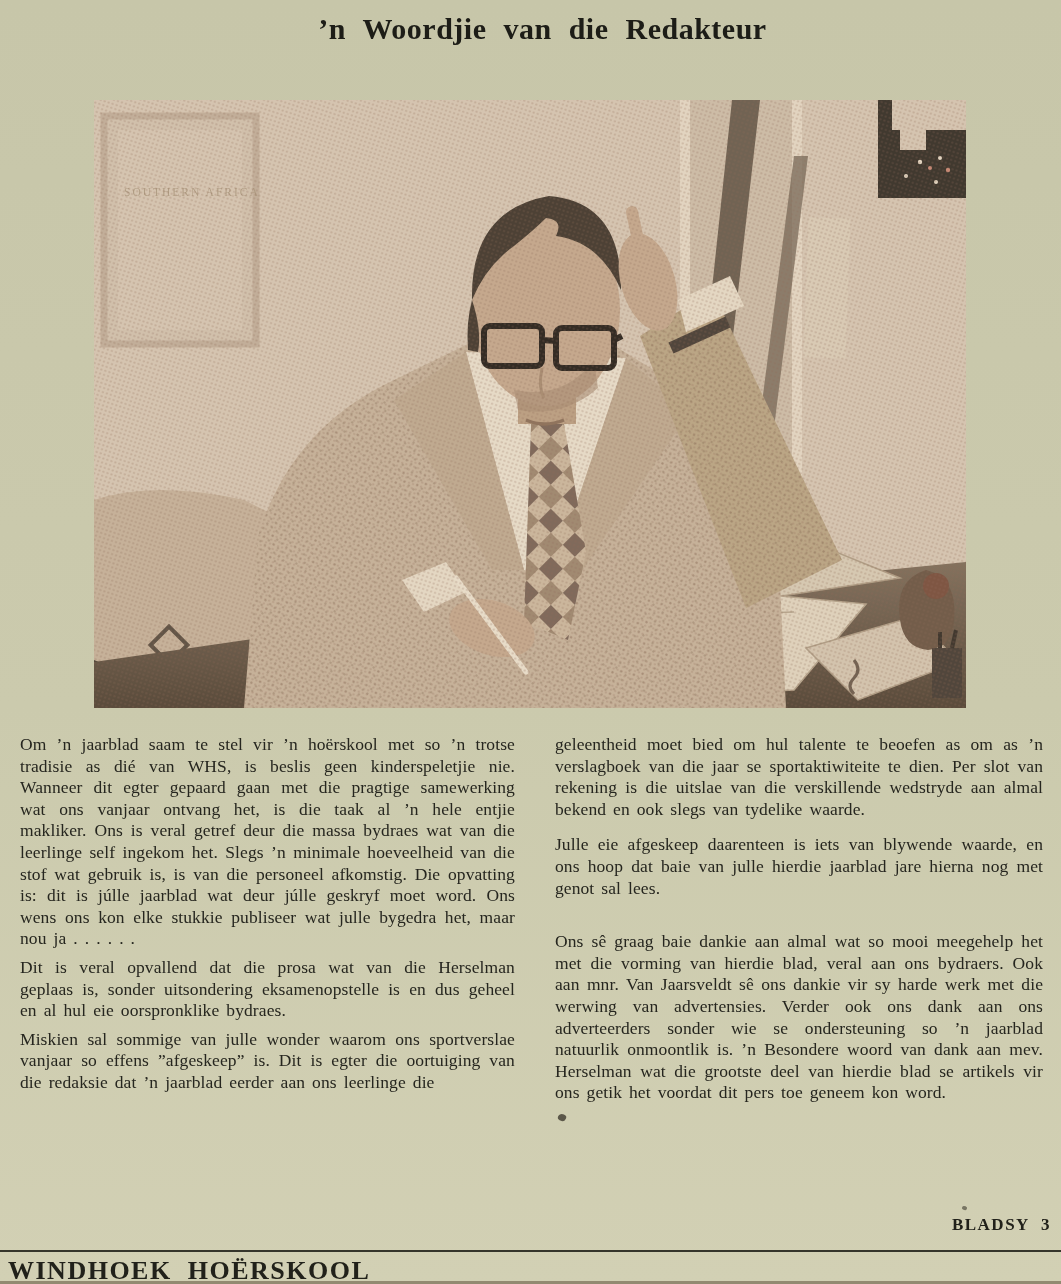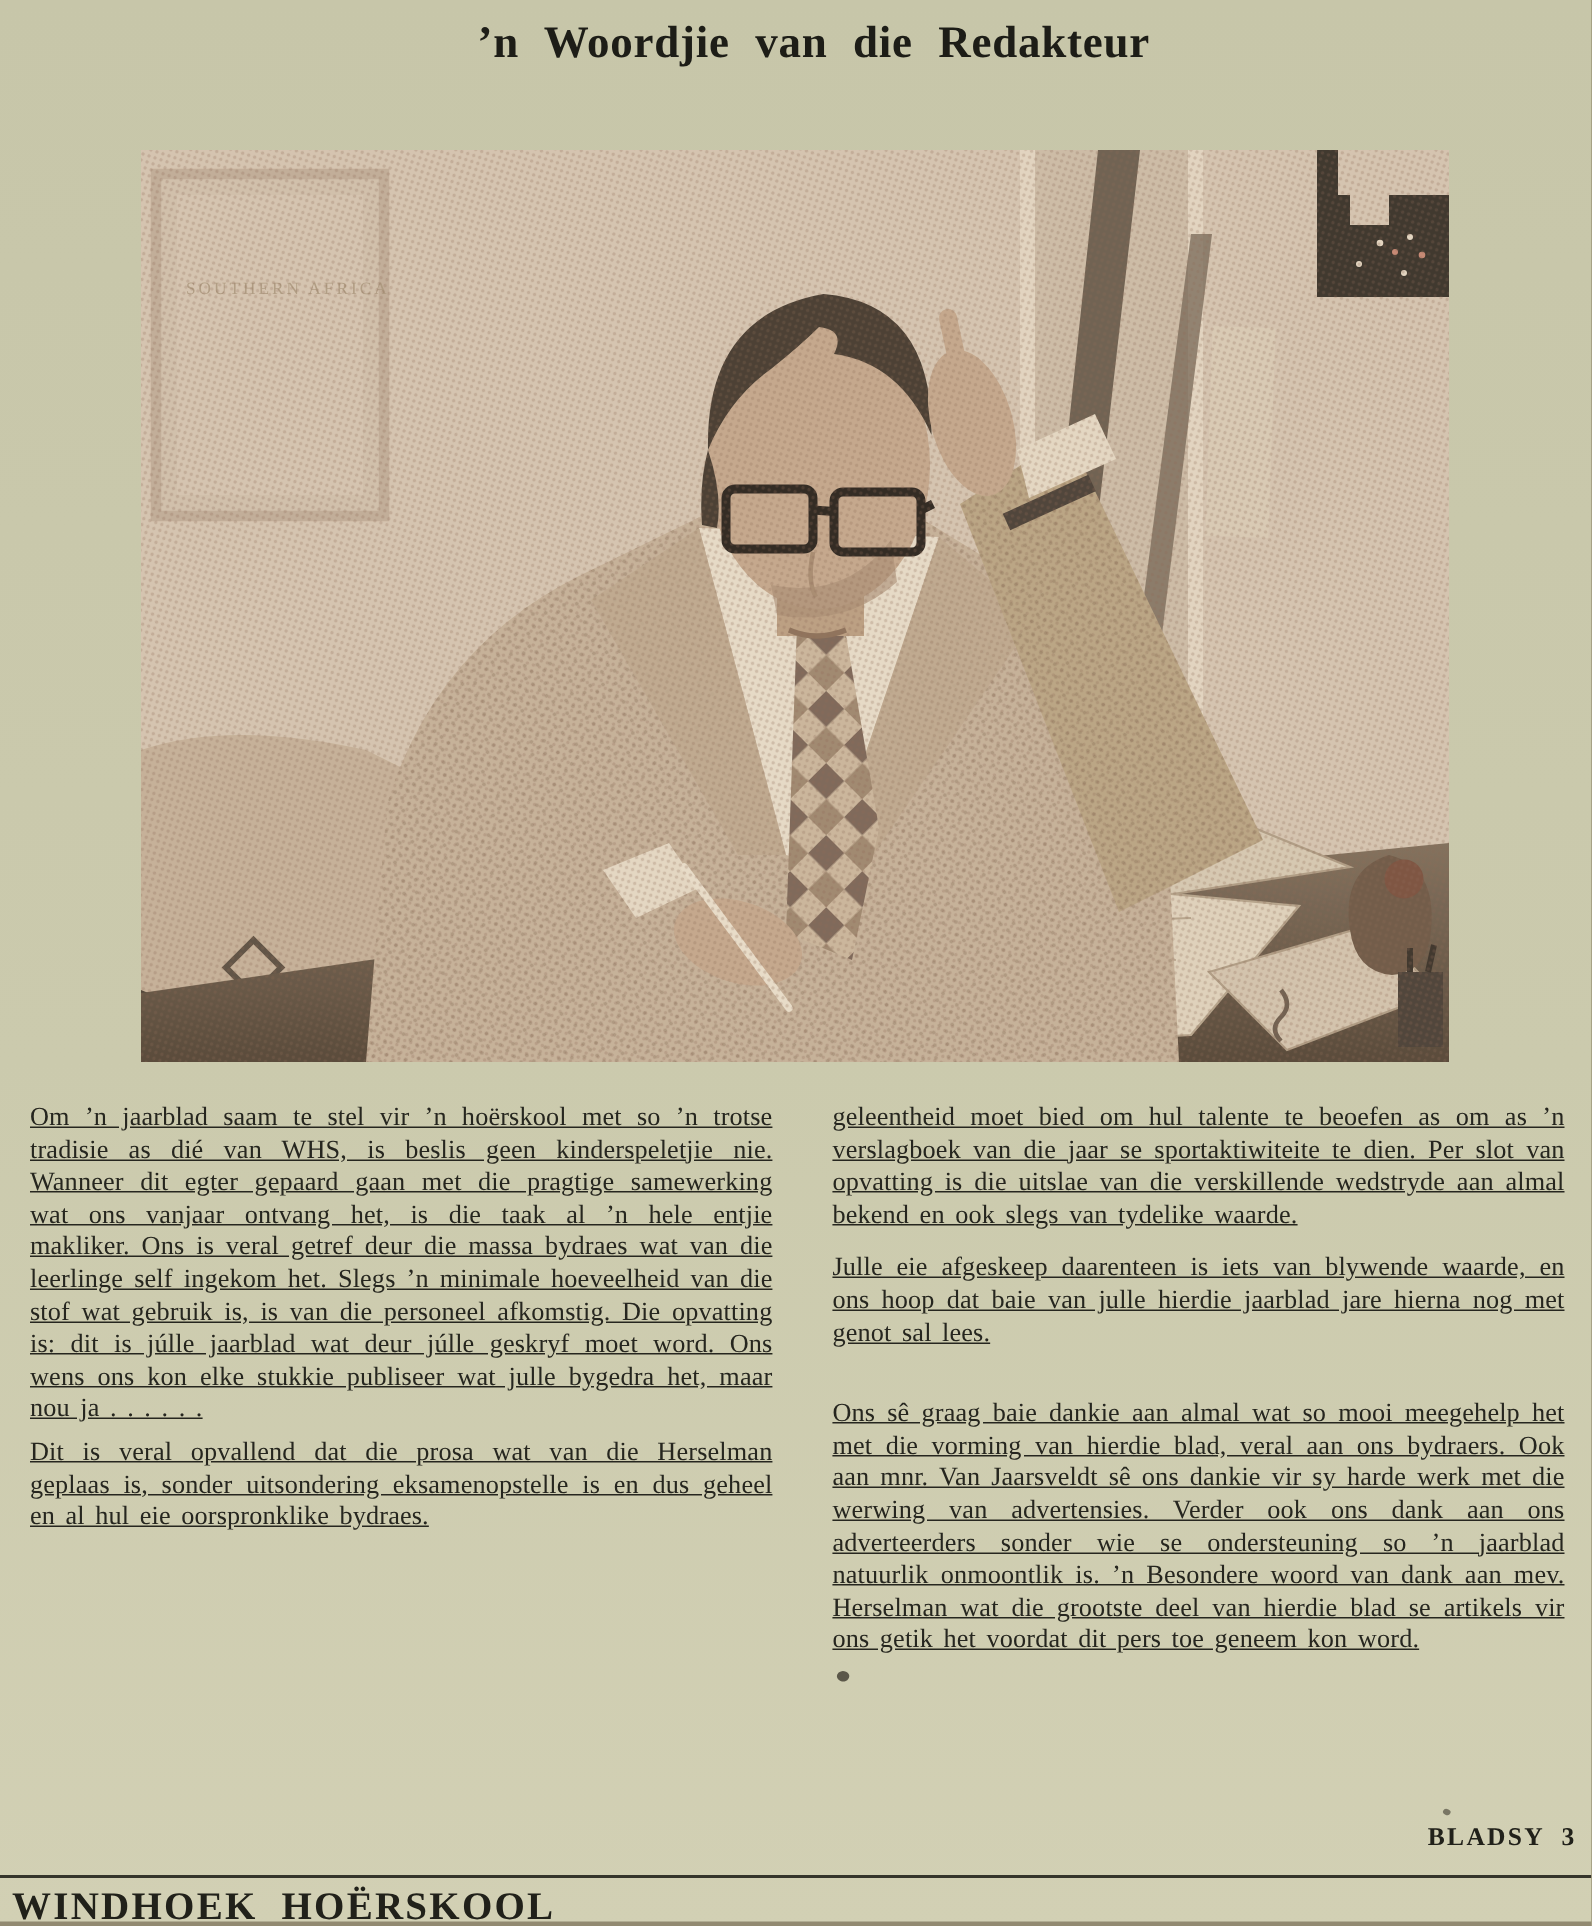--- a/index.html
+++ b/index.html
@@ -19,21 +19,21 @@
     letter-spacing:.5px;word-spacing:9px;
     color:#1d1d17;
   }
   .photo{
     position:absolute;left:94px;top:100px;width:872px;height:608px;
     background:#d7c7b3;
   }
   .photo svg{display:block;width:100%;height:100%;}
   .columns{
     position:absolute;left:20px;top:734px;width:1023px;
-    display:flex;gap:40px;text-decoration:underline;
+    display:flex;gap:40px;
   }
   .col{width:502px;}
   .col.right{width:495px;}
   .col p{
     margin:0;
     font-size:17.5px;line-height:21.6px;
     text-align:justify;
     word-spacing:2.5px;letter-spacing:.1px;
     color:#26261f;
   }
@@ -204,23 +204,24 @@
 
       <rect x="0" y="0" width="872" height="608" fill="url(#halftone)"></rect>
       <rect x="0" y="0" width="872" height="608" fill="#b98f6d" opacity="0.07"></rect>
     </svg>
   </div>
 
   <div class="columns">
     <div class="col left">
       <p class="p1">Om ’n jaarblad saam te stel vir ’n hoërskool met so ’n trotse tradisie as dié van WHS, is beslis geen kinderspeletjie nie. Wanneer dit egter gepaard gaan met die pragtige samewerking wat ons vanjaar ontvang het, is die taak al ’n hele entjie makliker. Ons is veral getref deur die massa bydraes wat van die leerlinge self ingekom het. Slegs ’n minimale hoeveelheid van die stof wat gebruik is, is van die personeel afkomstig. Die opvatting is: dit is júlle jaarblad wat deur júlle geskryf moet word. Ons wens ons kon elke stukkie publiseer wat julle bygedra het, maar nou ja . . . . . .</p>
       <p class="p2">Dit is veral opvallend dat die prosa wat van die Herselman geplaas is, sonder uitsondering eksamenopstelle is en dus geheel en al hul eie oorspronklike bydraes.</p>
+      <p class="p3">Miskien sal sommige van julle wonder waarom ons sportverslae vanjaar so effens ”afgeskeep” is. Dit is egter die oortuiging van die redaksie dat ’n jaarblad eerder aan ons leerlinge die</p>
     </div>
     <div class="col right">
-      <p class="p1">geleentheid moet bied om hul talente te beoefen as om as ’n verslagboek van die jaar se sportaktiwiteite te dien. Per slot van opvatting is die uitslae van die verskillende wedstryde aan almal bekend en ook slegs van tydelike waarde.</p>
+      <p class="p1">geleentheid moet bied om hul talente te beoefen as om as ’n verslagboek van die jaar se sportaktiwiteite te dien. Per slot van rekening is die uitslae van die verskillende wedstryde aan almal bekend en ook slegs van tydelike waarde.</p>
       <p class="p2">Julle eie afgeskeep daarenteen is iets van blywende waarde, en ons hoop dat baie van julle hierdie jaarblad jare hierna nog met genot sal lees.</p>
       <p class="p3">Ons sê graag baie dankie aan almal wat so mooi meegehelp het met die vorming van hierdie blad, veral aan ons bydraers. Ook aan mnr. Van Jaarsveldt sê ons dankie vir sy harde werk met die werwing van advertensies. Verder ook ons dank aan ons adverteerders sonder wie se ondersteuning so ’n jaarblad natuurlik onmoontlik is. ’n Besondere woord van dank aan mev. Herselman wat die grootste deel van hierdie blad se artikels vir ons getik het voordat dit pers toe geneem kon word.</p>
     </div>
   </div>
 
   <span class="ink-speck"></span>
   <span class="ink-speck small"></span>
 
   <div class="footer-rule"></div>
   <div class="footer-left">WINDHOEK HOËRSKOOL</div>

